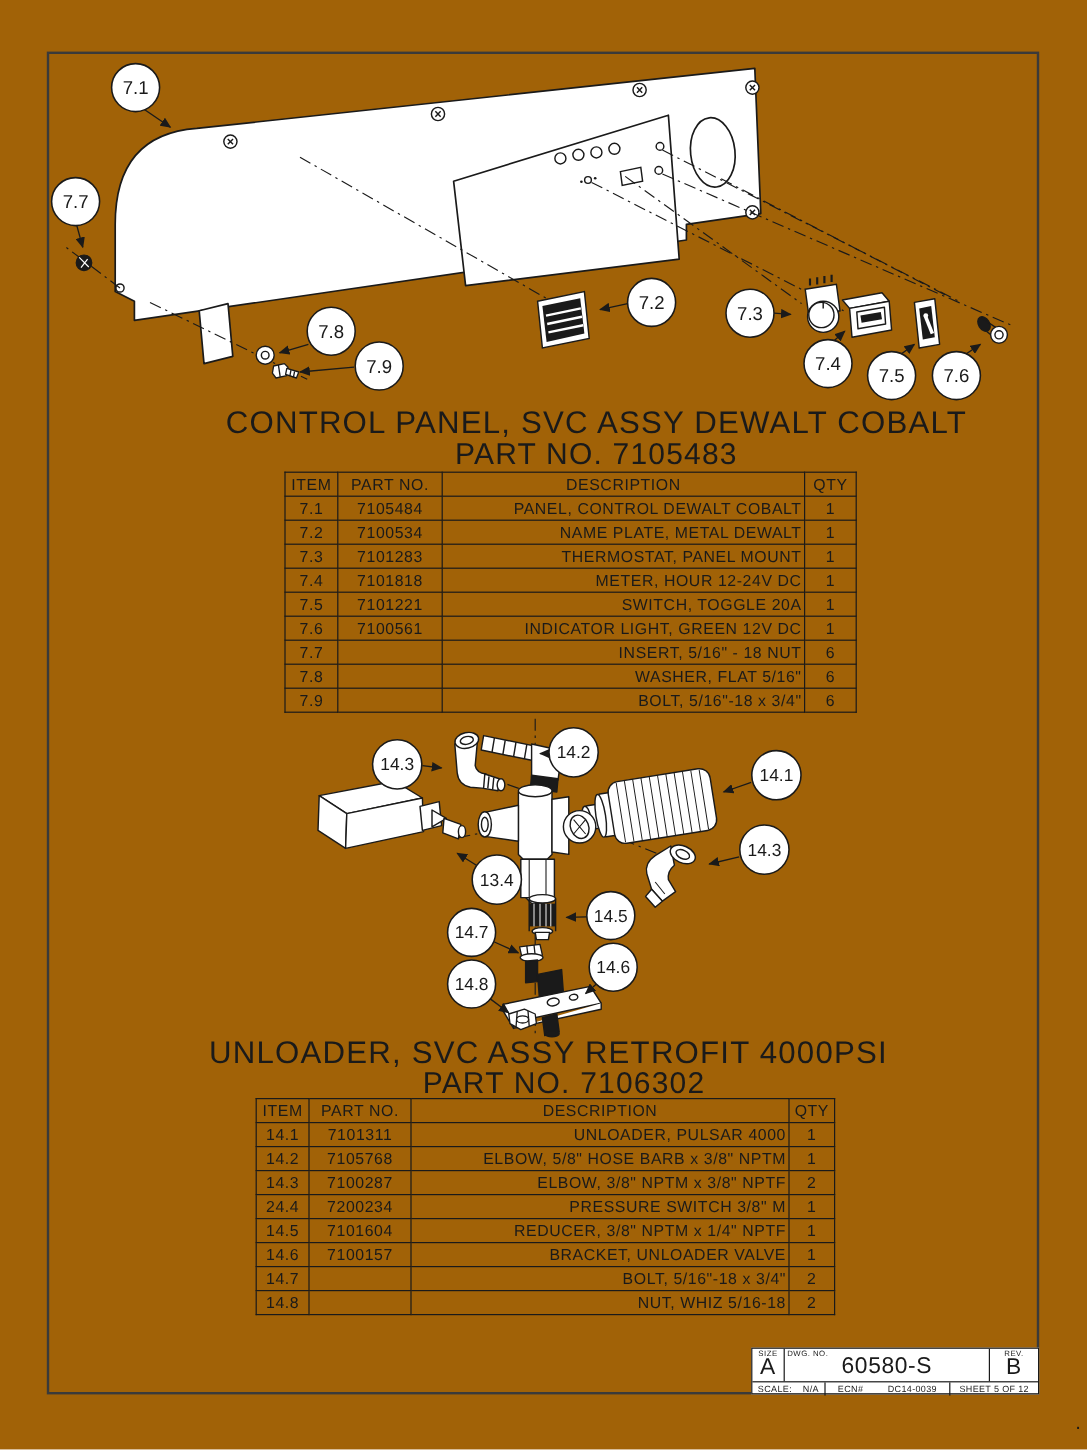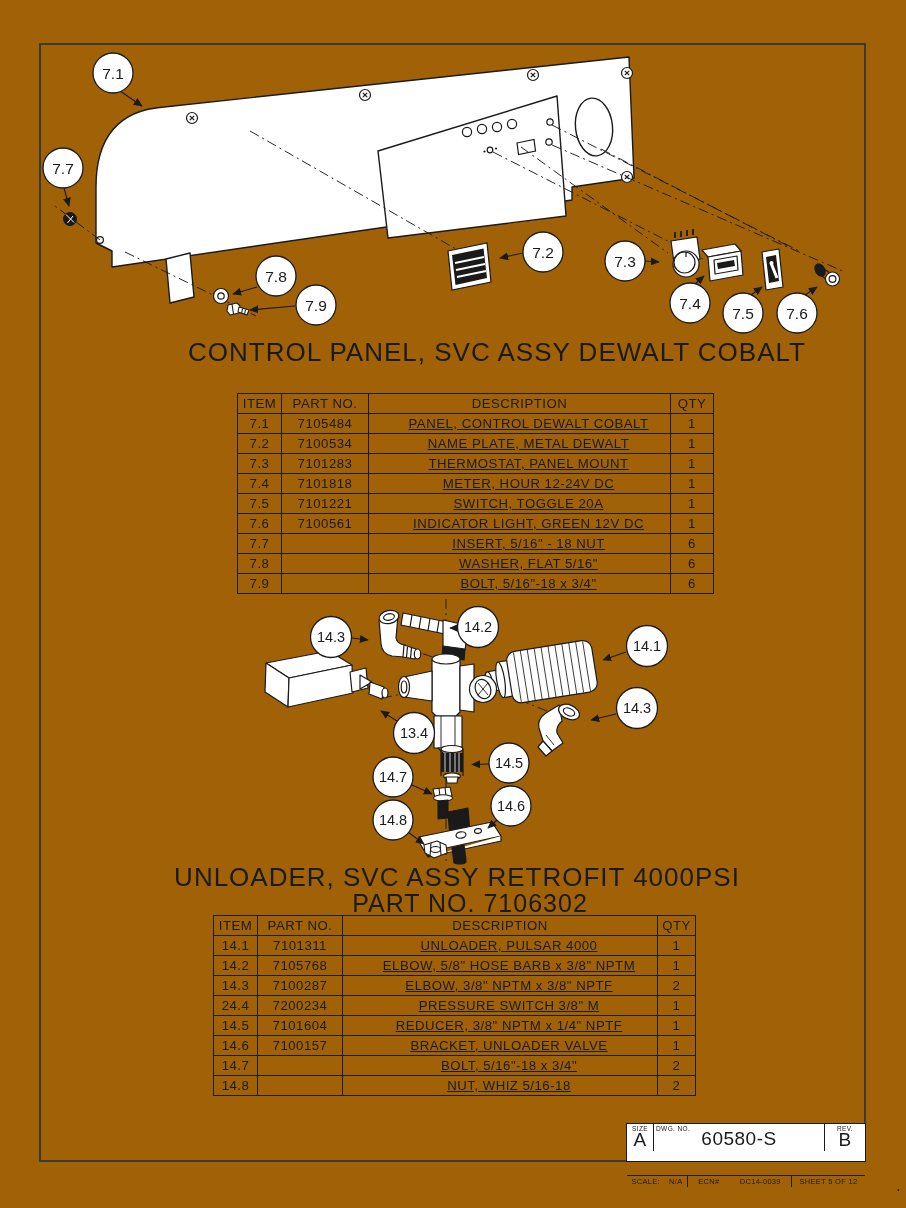--- a/index.html
+++ b/index.html
@@ -11,26 +11,26 @@
   svg text { font-family:"Liberation Sans", sans-serif; fill:#1a1a1a; }
 
   .title-line { text-align:center; white-space:nowrap; font-size:26px; letter-spacing:1px; }
   .subtitle-line { text-align:center; white-space:nowrap; font-size:25px; letter-spacing:1px; }
 
   table.parts { border-collapse:collapse; table-layout:fixed; }
   table.parts th, table.parts td {
       border:1.5px solid #1a1a1a; height:19px; padding:0 2px;
       font-size:13.2px; font-weight:normal; letter-spacing:.5px;
       line-height:17px; text-align:center; white-space:nowrap; overflow:hidden; }
-  table.parts td.desc { text-align:center; padding-left:20px;text-decoration:underline; }
+  table.parts td.desc { text-align:right; padding-left:20px; }
 
   
   .tb { border:1.5px solid #1a1a1a; box-sizing:border-box; background:#fff; }
   .tb-row1 { display:flex; height:27px; box-sizing:border-box; }
-  .tb-row2 { display:flex; height:12px; border-top:1.5px solid #1a1a1a; box-sizing:border-box;margin-top:24px; }
+  .tb-row2 { display:flex; height:12px; border-top:1.5px solid #1a1a1a; box-sizing:border-box; }
   .tb-cell { position:relative; box-sizing:border-box; border-right:1.5px solid #1a1a1a; }
   .tb-cell:last-child { border-right:none; }
   .tb-lbl { position:absolute; top:1px; left:2px; font-size:6.5px; letter-spacing:.4px; white-space:nowrap; }
   .tb-lbl.ctr { left:0; right:0; text-align:center; }
   .tb-big { position:absolute; left:0; right:0; bottom:0px; text-align:center; font-size:19px; letter-spacing:.5px; }
   .tb-row2 .tb-cell { display:flex; align-items:center; justify-content:space-around;
       font-size:7.5px; letter-spacing:.3px; white-space:nowrap; }
 </style>
 </head>
 <body>
@@ -199,20 +199,21 @@
           <text x="276" y="281.5" stroke="none">7.8</text>
         </g>
       <g>
           <circle cx="316" cy="305" r="20"></circle>
           <text x="316" y="310.5" stroke="none">7.9</text>
         </g>
     </g>
   </svg>
 
   <div class="abs title-line" style="left:87px;top:337px;width:820px">CONTROL PANEL, SVC ASSY DEWALT COBALT</div>
+  <div class="abs subtitle-line" style="left:87px;top:365px;width:820px">PART NO. 7105483</div>
 
   <table class="parts abs" style="left:237px;top:393px">
     <colgroup>
         <col style="width:44px">
         <col style="width:87px">
         <col style="width:302px">
         <col style="width:43px">
       </colgroup>
     <tbody>
         <tr>

